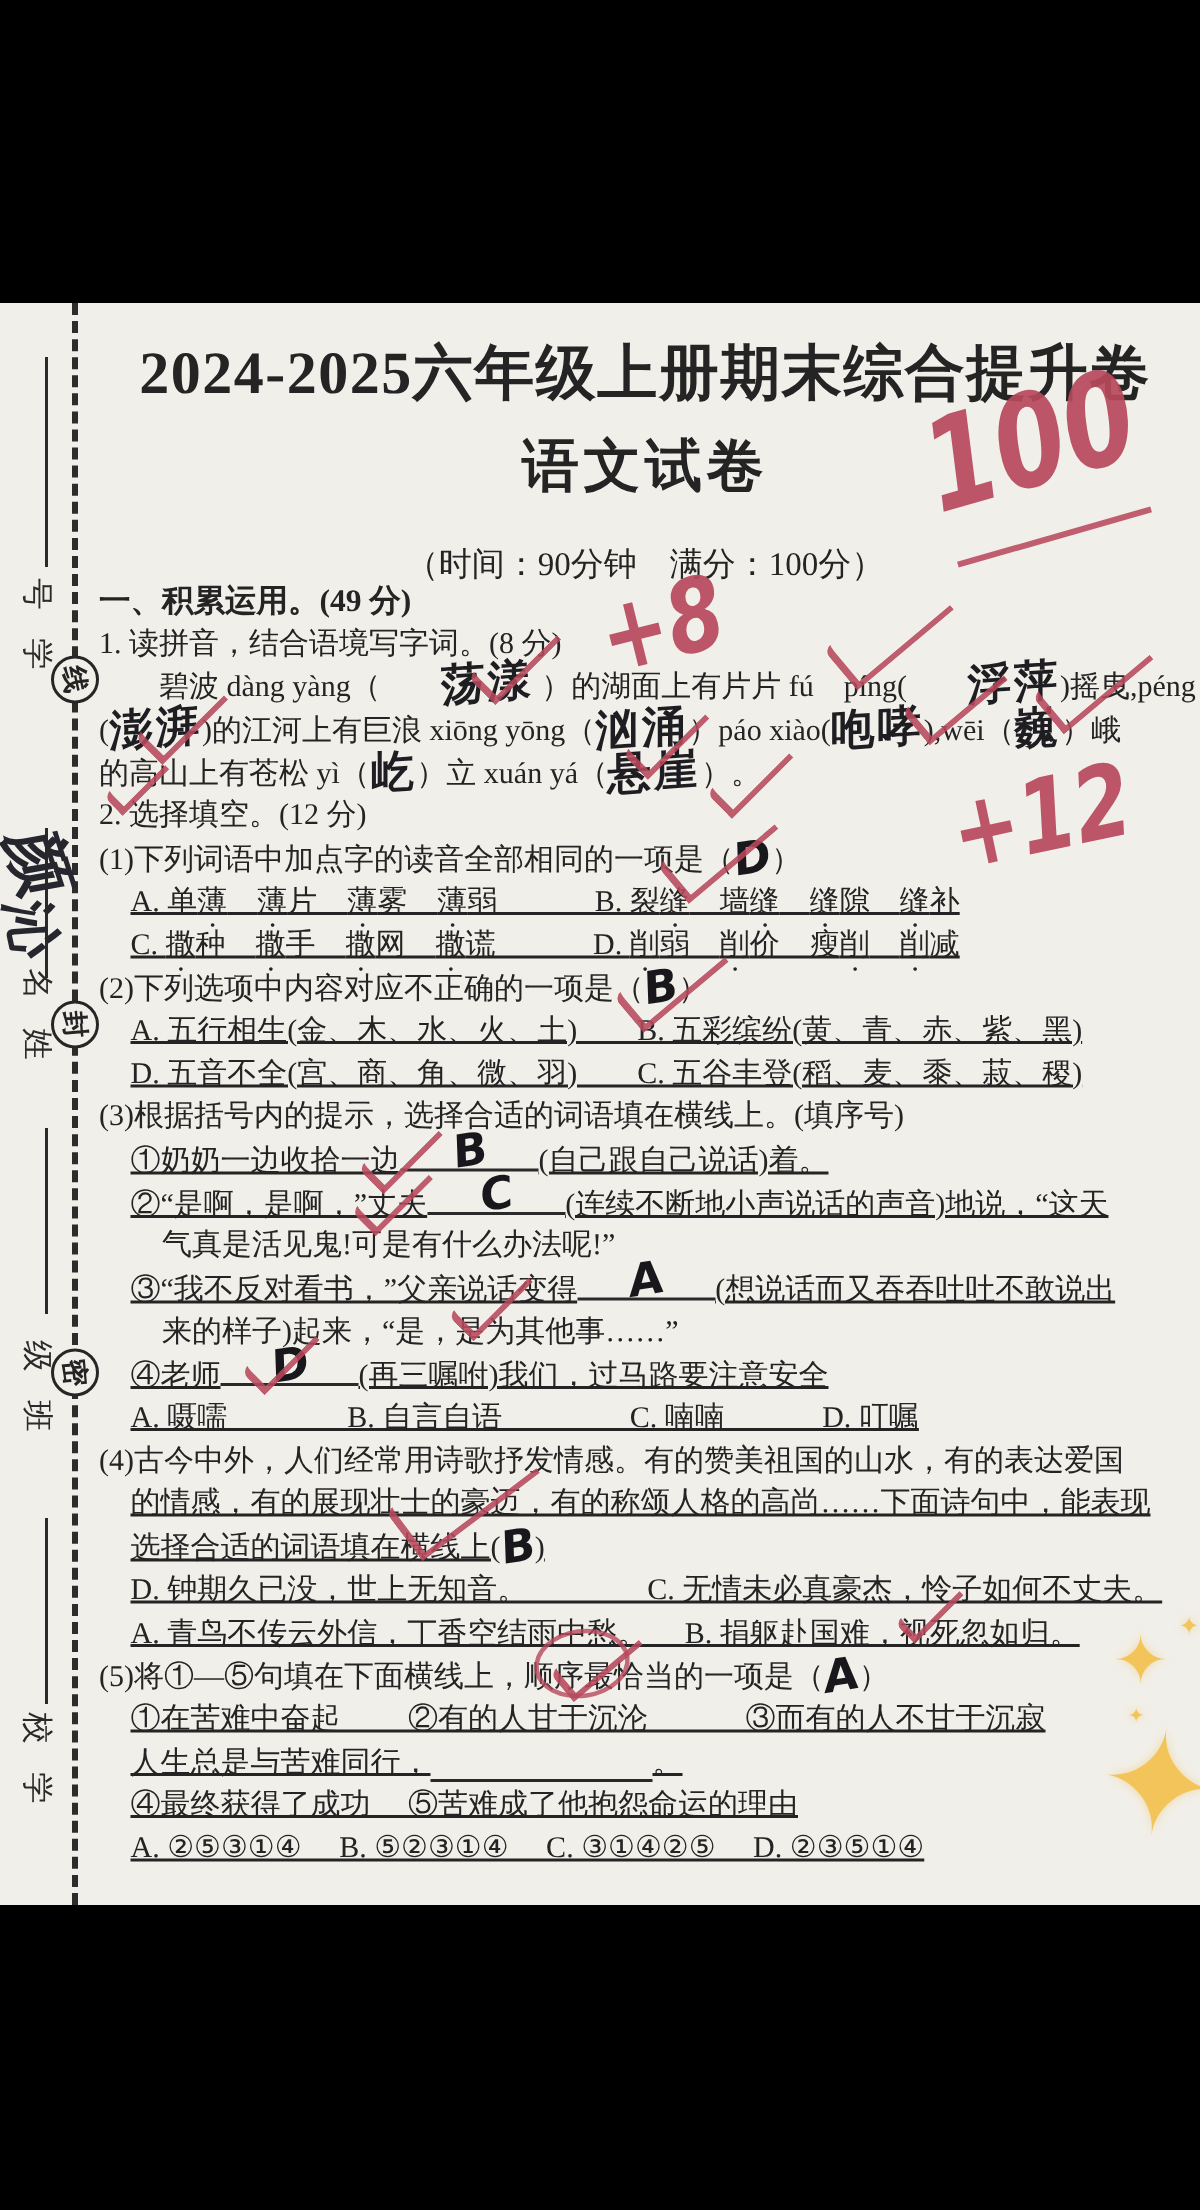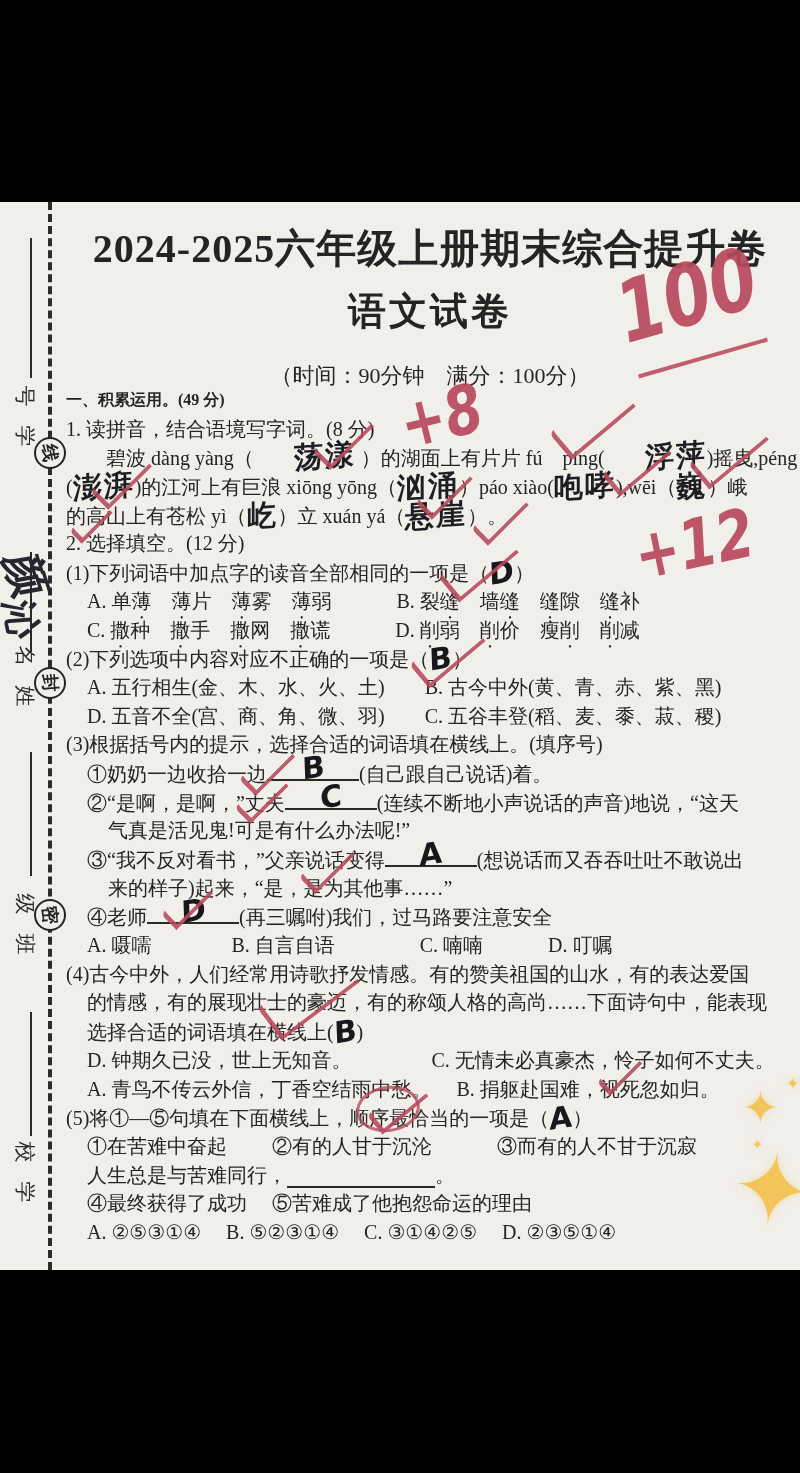--- a/index.html
+++ b/index.html
@@ -19,22 +19,22 @@
     background:var(--paper);color:var(--ink);overflow:hidden;
   }
   
   .titles{text-align:center;padding-top:18px;padding-left:60px;}
   .t1{font-size:40px;line-height:58px;font-weight:bold;letter-spacing:1px;}
   .t2{font-size:38px;line-height:54px;font-weight:bold;margin-top:6px;letter-spacing:3px;}
   .info{font-size:22px;line-height:32px;margin-top:22px;font-weight:normal;}
   
   .content{position:absolute;left:66px;top:184px;width:728px;font-size:20px;}
   .line{line-height:28.7px;white-space:nowrap;height:28.7px;}
-  .line.bold{font-weight:bold;font-size:16px;}
-  .line.ind1{padding-left:21px;}
+  .line.bold{font-weight:bold;font-size:21px;}
+  .line.ind1{padding-left:21px;text-decoration:underline;}
   .line.ind2{padding-left:42px;}
   .line.first-indent{text-indent:40px;}
   .seg-em{
     -webkit-text-emphasis:filled dot var(--ink);
     -webkit-text-emphasis-position:under right;
     text-emphasis:filled dot var(--ink);
     text-emphasis-position:under right;
   }
   .seg-hw{
     display:inline-block;font-size:29px;font-weight:600;color:#1d1d22;
@@ -115,21 +115,21 @@
         <div class="line bold"><span class="seg-t">一、积累运用。(49 分)</span></div>
         <div class="line "><span class="seg-t">1. 读拼音，结合语境写字词。(8 分)</span></div>
         <div class="line first-indent"><span class="seg-t">碧波 dàng yàng（</span><span class="seg-hw">荡漾</span><span class="seg-t"> ）的湖面上有片片 fú　píng(</span><span class="seg-hw">浮萍</span><span class="seg-t">)摇曳,péng pài</span></div>
         <div class="line "><span class="seg-t">(</span><span class="seg-hw">澎湃</span><span class="seg-t">)的江河上有巨浪 xiōng yōng（</span><span class="seg-hw">汹涌</span><span class="seg-t">）páo xiào(</span><span class="seg-hw">咆哮</span><span class="seg-t">),wēi（</span><span class="seg-hw">巍</span><span class="seg-t">）峨</span></div>
         <div class="line "><span class="seg-t">的高山上有苍松 yì（</span><span class="seg-hw">屹</span><span class="seg-t">）立 xuán yá（</span><span class="seg-hw">悬崖</span><span class="seg-t">）。</span></div>
         <div class="line "><span class="seg-t">2. 选择填空。(12 分)</span></div>
         <div class="line "><span class="seg-t">(1)下列词语中加点字的读音全部相同的一项是（</span><span class="seg-hwl">D</span><span class="seg-t">）</span></div>
         <div class="line ind1"><span class="seg-t">A. 单</span><span class="seg-em">薄</span><span class="seg-t">　</span><span class="seg-em">薄</span><span class="seg-t">片　</span><span class="seg-em">薄</span><span class="seg-t">雾　</span><span class="seg-em">薄</span><span class="seg-t">弱　　　 B. 裂</span><span class="seg-em">缝</span><span class="seg-t">　墙</span><span class="seg-em">缝</span><span class="seg-t">　</span><span class="seg-em">缝</span><span class="seg-t">隙　</span><span class="seg-em">缝</span><span class="seg-t">补</span></div>
         <div class="line ind1"><span class="seg-t">C. </span><span class="seg-em">撒</span><span class="seg-t">种　</span><span class="seg-em">撒</span><span class="seg-t">手　</span><span class="seg-em">撒</span><span class="seg-t">网　</span><span class="seg-em">撒</span><span class="seg-t">谎　　　 D. </span><span class="seg-em">削</span><span class="seg-t">弱　</span><span class="seg-em">削</span><span class="seg-t">价　瘦</span><span class="seg-em">削</span><span class="seg-t">　</span><span class="seg-em">削</span><span class="seg-t">减</span></div>
         <div class="line "><span class="seg-t">(2)下列选项中内容对应不正确的一项是（</span><span class="seg-hwl">B</span><span class="seg-t">）</span></div>
-        <div class="line ind1"><span class="seg-t">A. 五行相生(金、木、水、火、土)　　B. 古今中外(黄、青、赤、紫、黑)</span></div>
+        <div class="line ind1"><span class="seg-t">A. 五行相生(金、木、水、火、土)　　B. 五彩缤纷(黄、青、赤、紫、黑)</span></div>
         <div class="line ind1"><span class="seg-t">D. 五音不全(宫、商、角、微、羽)　　C. 五谷丰登(稻、麦、黍、菽、稷)</span></div>
         <div class="line "><span class="seg-t">(3)根据括号内的提示，选择合适的词语填在横线上。(填序号)</span></div>
         <div class="line ind1"><span class="seg-t">①奶奶一边收拾一边</span><span class="seg-bl"><span class="seg-hwl">B</span></span><span class="seg-t">(自己跟自己说话)着。</span></div>
         <div class="line ind1"><span class="seg-t">②“是啊，是啊，”丈夫</span><span class="seg-bl"><span class="seg-hwl">C</span></span><span class="seg-t">(连续不断地小声说话的声音)地说，“这天</span></div>
         <div class="line ind2"><span class="seg-t">气真是活见鬼!可是有什么办法呢!”</span></div>
         <div class="line ind1"><span class="seg-t">③“我不反对看书，”父亲说话变得</span><span class="seg-bl"><span class="seg-hwl">A</span></span><span class="seg-t">(想说话而又吞吞吐吐不敢说出</span></div>
         <div class="line ind2"><span class="seg-t">来的样子)起来，“是，是为其他事……”</span></div>
         <div class="line ind1"><span class="seg-t">④老师</span><span class="seg-bl"><span class="seg-hwl">D</span></span><span class="seg-t">(再三嘱咐)我们，过马路要注意安全</span></div>
         <div class="line ind1"><span class="seg-t">A. 嗫嚅　　　　B. 自言自语　　　　 C. 喃喃　　　 D. 叮嘱</span></div>
         <div class="line "><span class="seg-t">(4)古今中外，人们经常用诗歌抒发情感。有的赞美祖国的山水，有的表达爱国</span></div>

